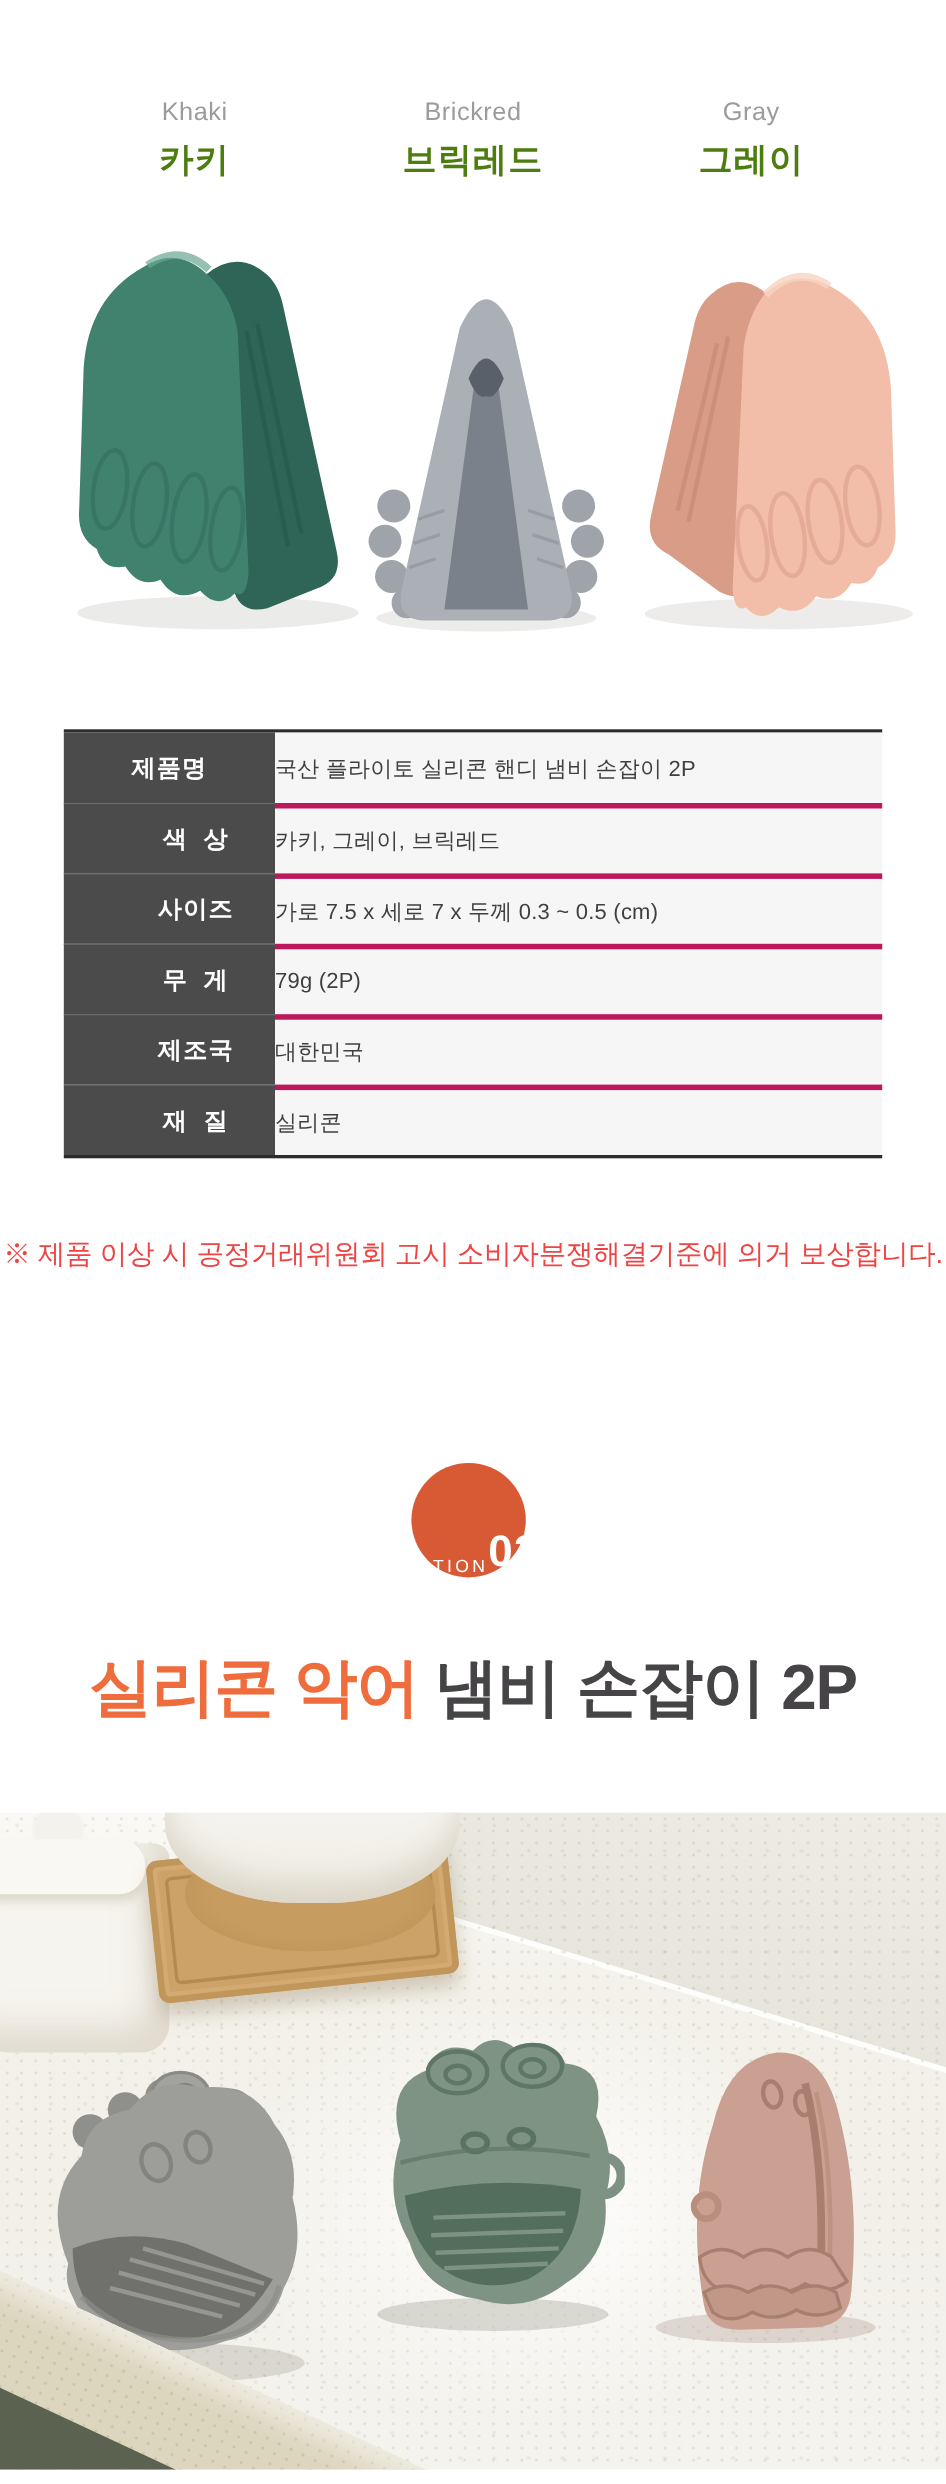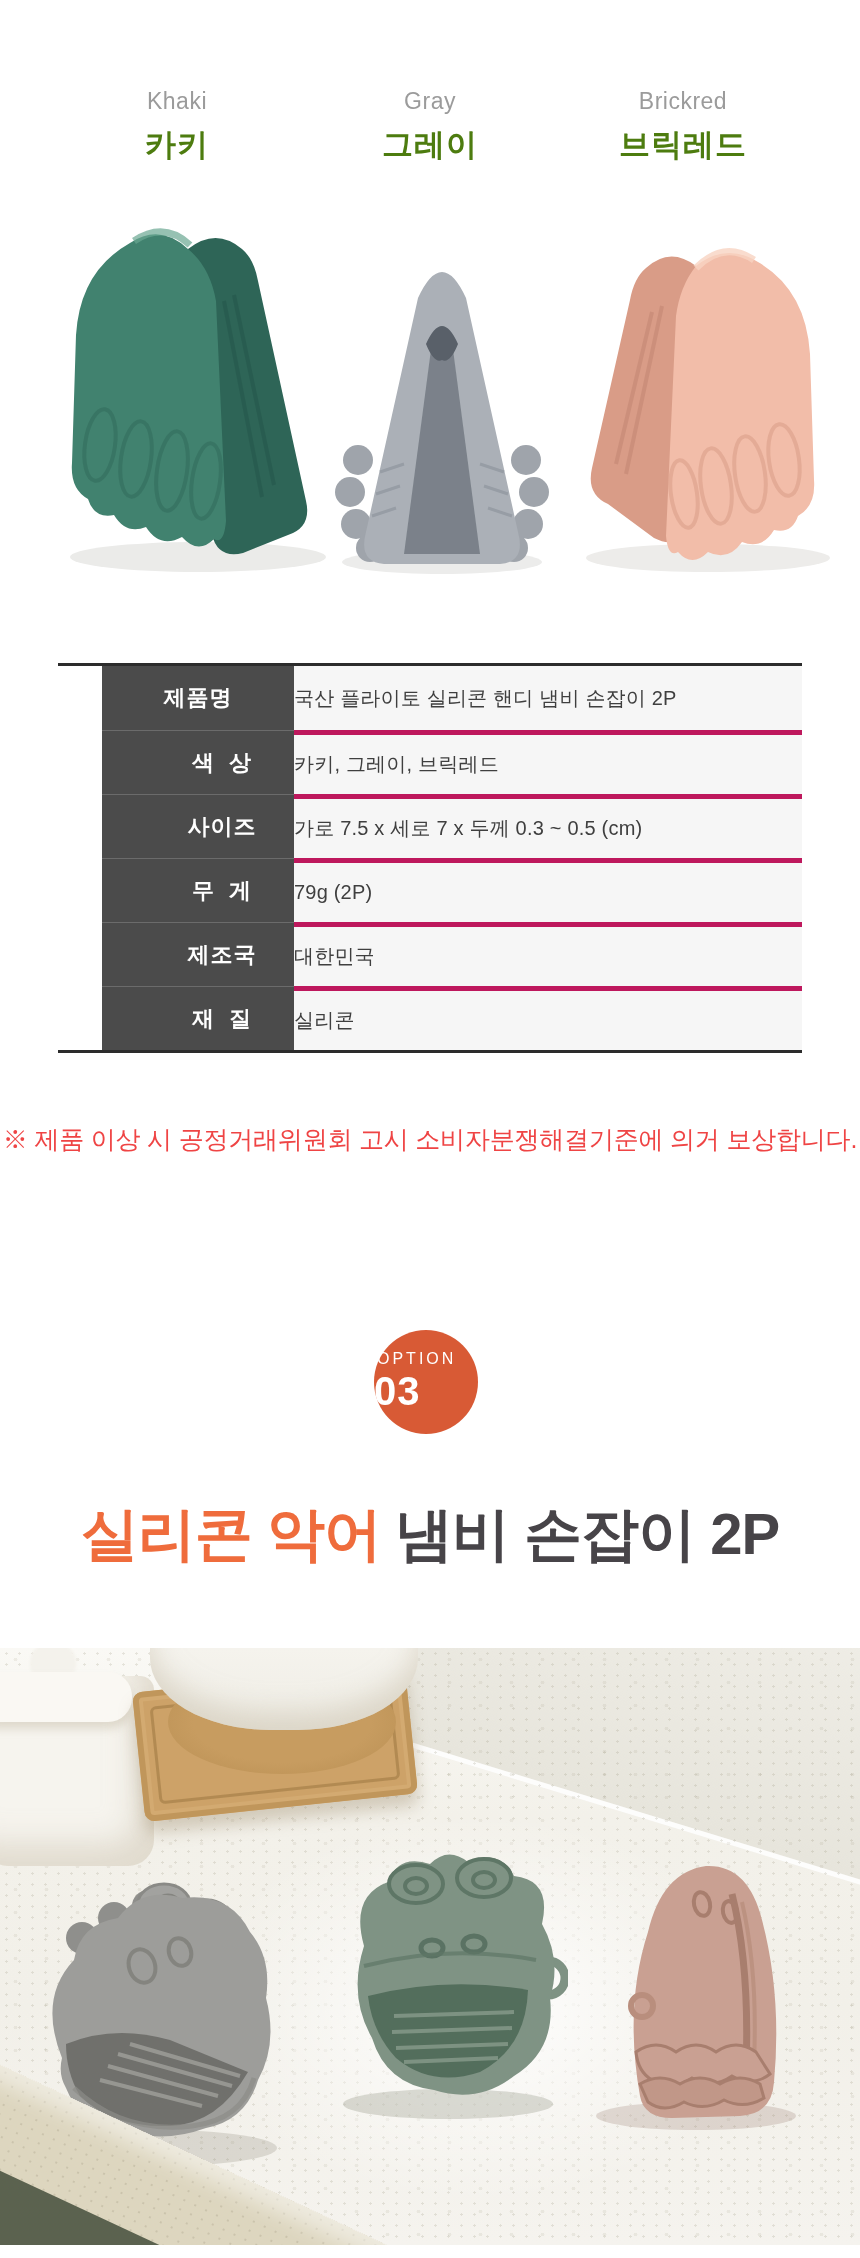--- a/index.html
+++ b/index.html
@@ -20,34 +20,34 @@
   .color-ko{font-size:31px;font-weight:700;color:#4d7c0f;margin-top:9px;letter-spacing:1px;}
 
   
   .grip{position:absolute;}
   .grip-khaki{left:38px;top:205px;}
   .grip-gray{left:320px;top:222px;}
   .grip-brick{left:568px;top:228px;}
 
   
   .spec-table{position:absolute;left:58px;top:663px;width:744px;border-top:3px solid #2c2c2c;border-bottom:3px solid #2c2c2c;}
-  .spec-row{display:flex;height:64px;margin-left:44px;}
+  .spec-row{display:flex;height:64px;}
   .spec-label{width:192px;background:var(--table_header_bg);color:#ffffff;font-weight:700;font-size:22px;
       display:flex;align-items:center;justify-content:center;white-space:pre;letter-spacing:1px;}
   .spec-value{flex:1;background:var(--table_cell_bg);color:#3f3f3f;font-size:20px;
       display:flex;align-items:center;letter-spacing:0.2px;}
   .spec-row + .spec-row .spec-value{border-top:5px solid #be185d;}
   .spec-row + .spec-row .spec-label{border-top:1px solid #6b6b6b;padding-left:48px;}
 
   
   .notice{position:absolute;top:1123px;left:0;width:100%;text-align:center;color:#ef4444;font-size:25px;letter-spacing:-0.2px;}
 
   
   .option-badge{position:absolute;left:374px;top:1330px;width:104px;height:104px;border-radius:50%;
-      background:var(--accent_orange);color:#ffffff;display:flex;flex-direction:column;align-items:flex-start;justify-content:center;}
+      background:var(--accent_orange);color:#ffffff;display:flex;flex-direction:row;align-items:flex-end;justify-content:center;}
   .option-label{font-size:16px;letter-spacing:3px;margin-left:3px;}
   .option-number{font-size:40px;font-weight:700;letter-spacing:1px;margin-top:1px;}
 
   
   .product-title{position:absolute;top:1496px;left:0;width:100%;text-align:center;
       font-size:58px;font-weight:800;letter-spacing:-1px;white-space:nowrap;}
   .title-highlight{color:var(--title_orange);}
   .title-rest{color:var(--title_dark);margin-left:14px;}
 
   
@@ -90,26 +90,26 @@
 <body>
 
 <div class="page">
 
   <div class="color-header">
     <div class="color-col">
       <div class="color-en">Khaki</div>
       <div class="color-ko">카키</div>
     </div>
     <div class="color-col">
+      <div class="color-en">Brickred</div>
+      <div class="color-ko">브릭레드</div>
+    </div>
+    <div class="color-col">
       <div class="color-en">Gray</div>
       <div class="color-ko">그레이</div>
-    </div>
-    <div class="color-col">
-      <div class="color-en">Brickred</div>
-      <div class="color-ko">브릭레드</div>
     </div>
   </div>
 
   <svg class="grip grip-khaki" width="300" height="385" viewBox="0 0 300 385" role="img">
     <ellipse cx="160" cy="352" rx="128" ry="15" fill="#ebebe9"></ellipse>
     <path d="M150,44 Q178,22 204,44 Q216,54 220,76 L268,296 Q274,322 250,330 L205,348 Q180,354 174,330 Z" fill="#2e6557"></path>
     <path d="M196,90 L236,280 M186,96 L224,292" stroke="#24564a" stroke-width="4" fill="none" opacity="0.55"></path>
     <path d="M150,44 Q122,18 92,38 Q42,66 38,130 L34,258 Q32,284 50,294 Q56,314 76,310 Q88,330 108,322 Q122,344 144,332 Q160,350 176,334 Q186,340 188,316 L178,96 Q172,62 150,44 Z" fill="#41826f"></path>
     <g fill="none" stroke="#2e6557" stroke-opacity="0.45" stroke-width="4">
       <ellipse cx="62" cy="240" rx="15" ry="36" transform="rotate(8 62 240)"></ellipse>

